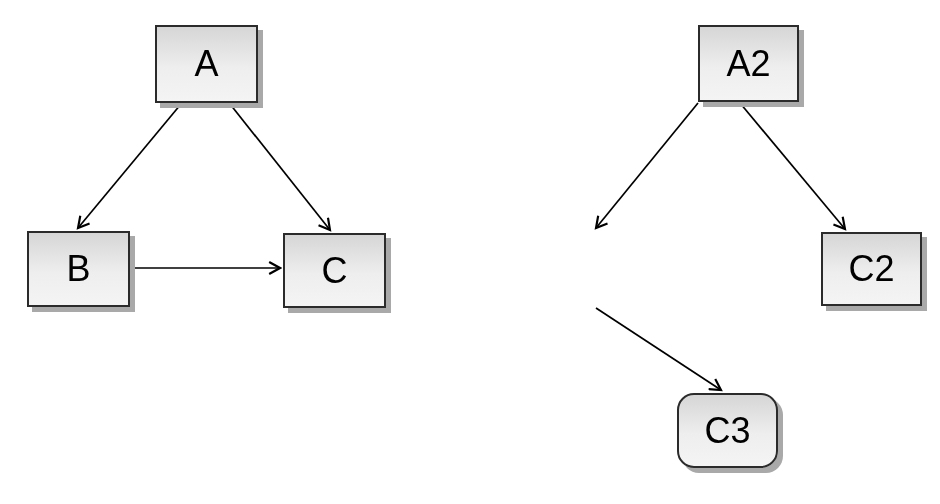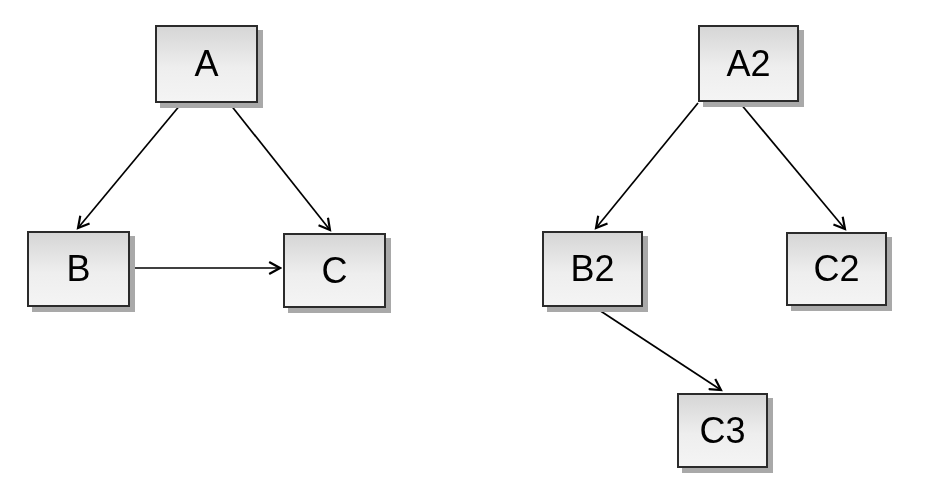--- a/index.html
+++ b/index.html
@@ -68,23 +68,20 @@
   <div class="node" style="left:27px; top:231px; height:76px;">
     <span class="node-label">B</span>
   </div>
   <div class="node" style="left:283px; top:233px; height:75px;">
     <span class="node-label">C</span>
   </div>
 
   <div class="node" style="left:698px; top:25px; width:101px; height:77px;">
     <span class="node-label">A2</span>
   </div>
-  <div class="node" style="left:542px; top:231px; width:101px; height:76px;">
-    <span class="node-label">B2</span>
-  </div>
-  <div class="node" style="left:786px; top:232px; width:101px; height:74px;">
+  <div class="node" style="left:821px; top:232px; width:101px; height:74px;">
     <span class="node-label">C2</span>
   </div>
-  <div class="node" style="left:677px; top:393px; width:91px; height:75px;">
+  <div class="node" style="left:677px; top:393px; width:101px; height:75px;border-radius:17px;">
     <span class="node-label">C3</span>
   </div>
 
 </div>
 
 </body></html>

